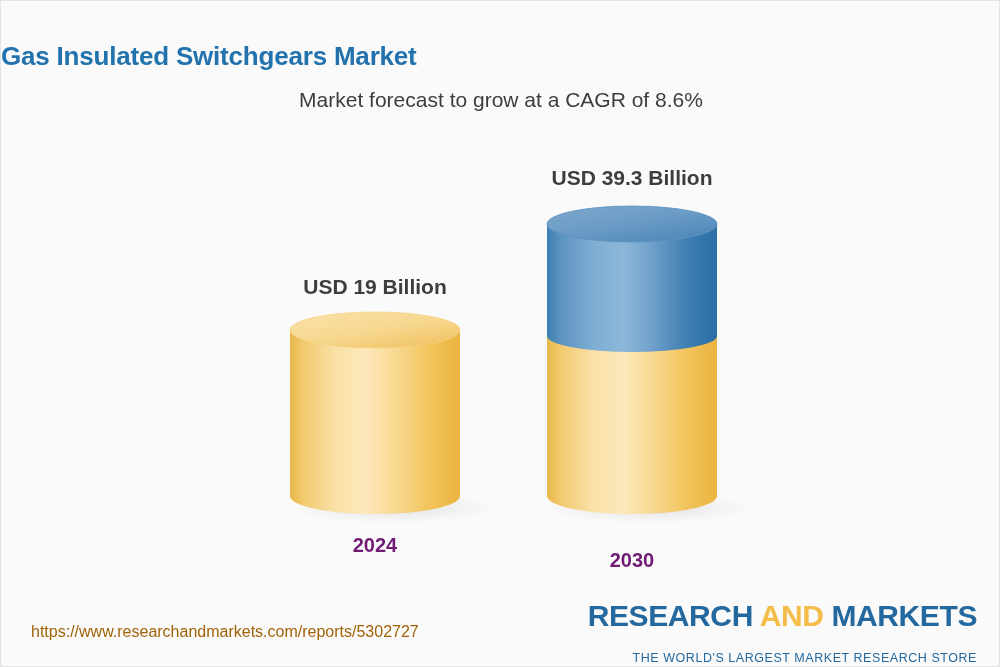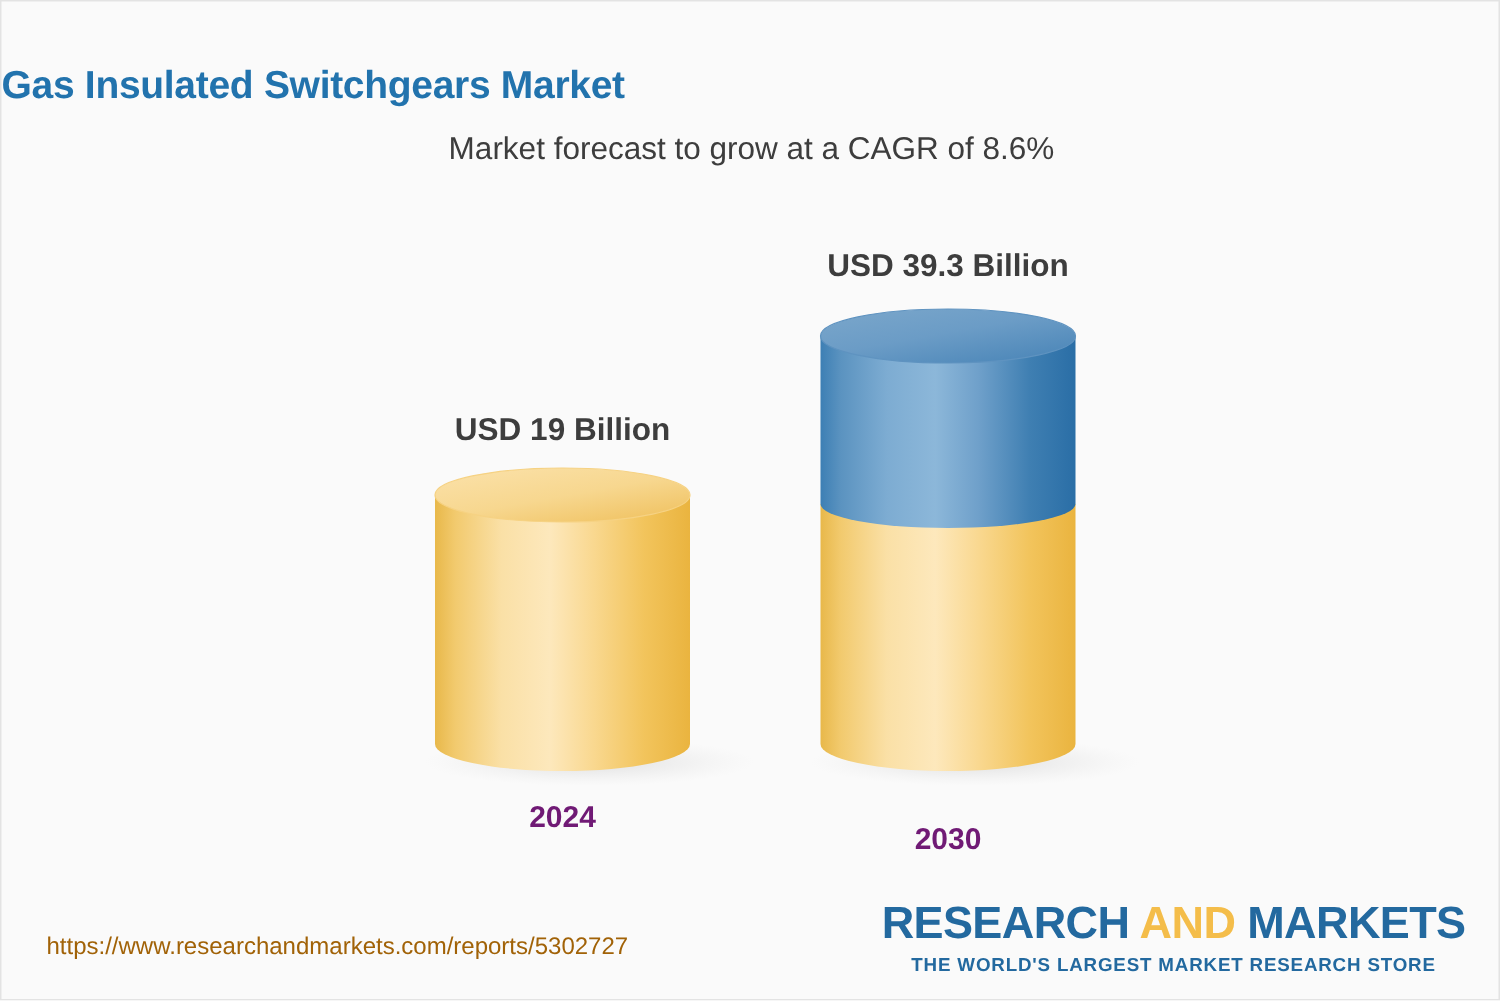--- a/index.html
+++ b/index.html
@@ -80,35 +80,35 @@
     position: absolute;
     left: 30px;
     top: 622px;
     font-size: 16px;
     color: #a16207;
   }
   #logo {
     position: absolute;
     right: 22px;
     top: 600px;
-    text-align: center;
+    text-align: right;
     line-height: 1;
   }
   #logo-main {
     font-size: 30px;
     font-weight: bold;
     letter-spacing: -0.4px;
     white-space: nowrap;
   }
   .logo-word-blue { color: #23699f; }
   .logo-word-gold { color: #f4bd4a; }
   #logo-tagline {
-    margin-top: 6px;
+    margin-top: 21px;
     font-size: 12.5px;
-    font-weight: bold;
+    font-weight: normal;
     color: #23699f;
     letter-spacing: 0.55px;
     white-space: nowrap;
   }
 </style>
 </head>
 <body>
 
 <div id="canvas">
 

